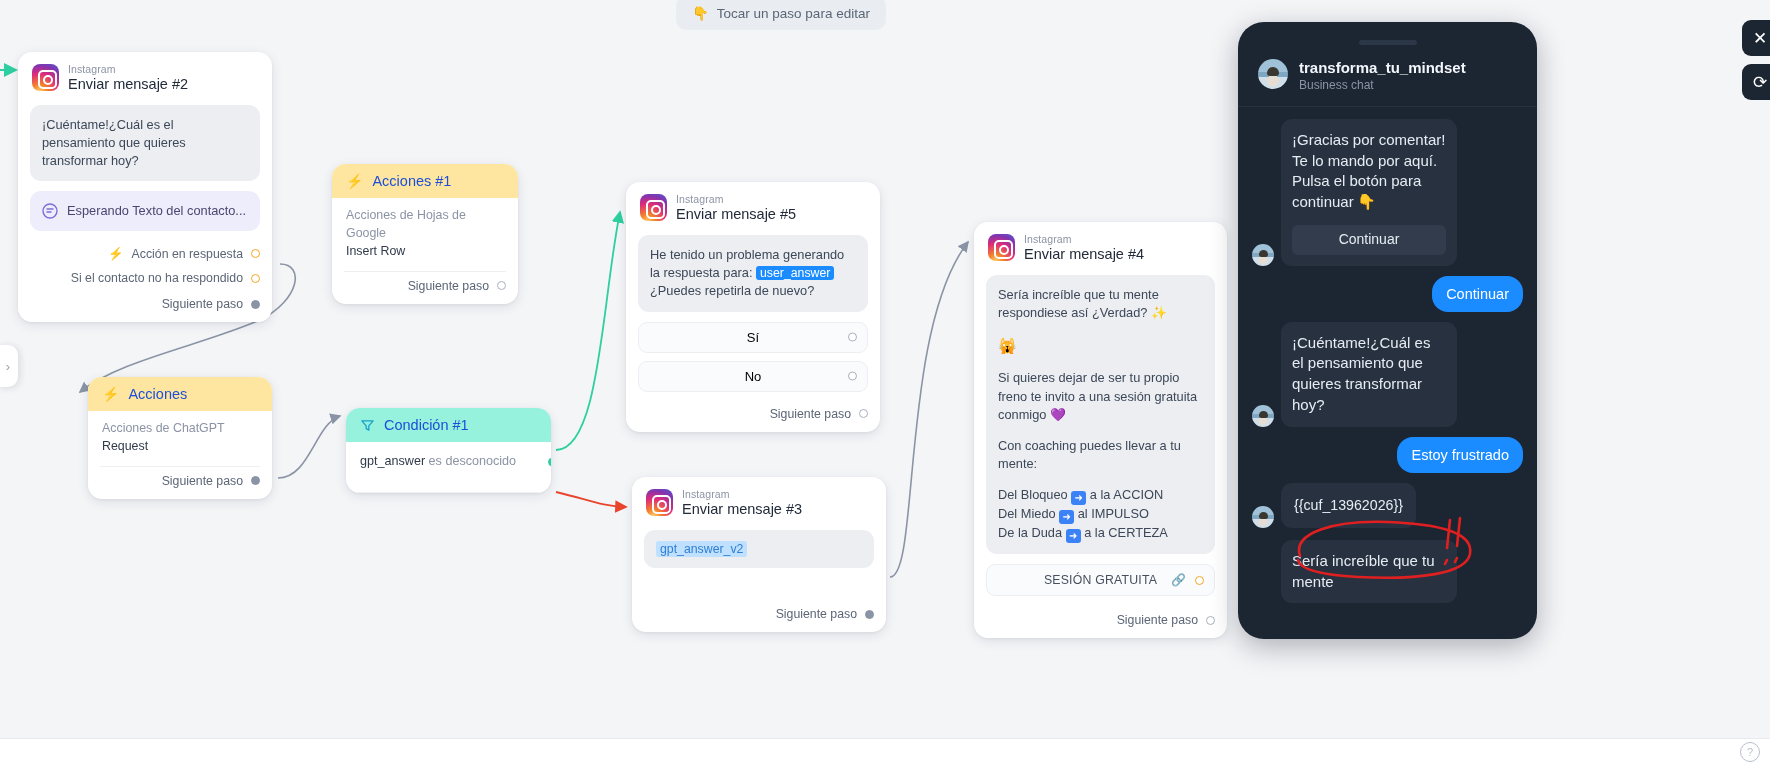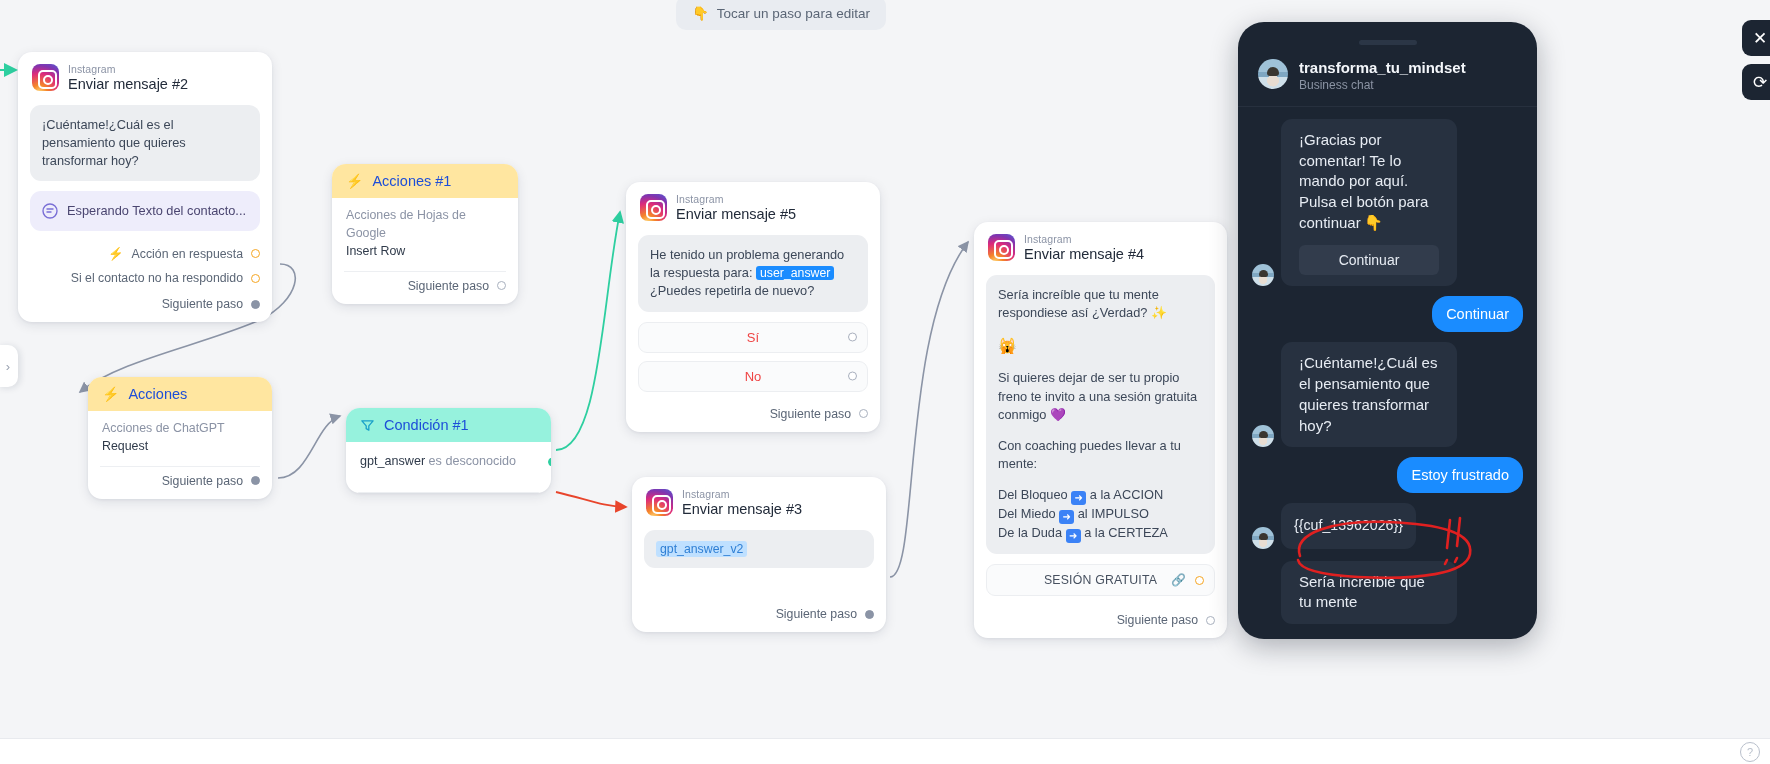--- a/index.html
+++ b/index.html
@@ -69,21 +69,21 @@
     padding: 1px 4px; font-size: 12.3px;
   }
 
   .choice {
     margin: 0 12px 8px 12px;
     background: #fafbfc;
     border: 1px solid #eceef1;
     border-radius: 9px;
     height: 31px;
     display: flex; align-items: center; justify-content: center;
-    font-size: 13px; color: #ef4444;
+    font-size: 13px; color: #000000;
     position: relative;
   }
   .choice .port { position: absolute; right: 10px; top: 50%; transform: translateY(-50%); }
 
   .port {
     width: 9px; height: 9px; border-radius: 50%;
     border: 1.6px solid #a9b0be; background: #fff; display: inline-block;
   }
   .port.filled { background: #8b94a6; border-color: #8b94a6; }
   .port.orange { border-color: #f5a623; }
@@ -188,21 +188,21 @@
   .avatar.sm { width: 22px; height: 22px; flex: 0 0 22px; }
   .avatar.sm::after { left:7px; top:6px; width:9px; height:7px; }
   #phone-name { font-size: 15px; color: #f3f6fa; font-weight: bold; }
   #phone-sub { font-size: 12px; color: #8b94a4; margin-top: 2px; }
 
   #chat { padding: 12px 14px 10px 14px; }
   .msg-row { display: flex; align-items: flex-end; gap: 7px; margin-bottom: 10px; }
   .msg-row.out { justify-content: flex-end; }
   .msg {
     background: #273140; color: #e7ecf3; border-radius: 11px;
-    padding: 11px 18px; font-size: 14.2px; line-height: 1.38; max-width: 200px;
+    padding: 11px 11px; font-size: 14.2px; line-height: 1.38; max-width: 200px;
   }
   .msg.big { font-size: 15px; max-width: 176px; }
   .msg.out { background: #1a8cff; color: #fff; border-radius: 16px; padding: 8px 14px; font-size: 14.5px; }
   .msg-btn {
     margin-top: 12px; background: #323c4c; border-radius: 6px; height: 30px;
     display: flex; align-items: center; justify-content: center;
     font-size: 14px; color: #e7ecf3;
   }
   .annot { position: absolute; pointer-events: none; }
 

